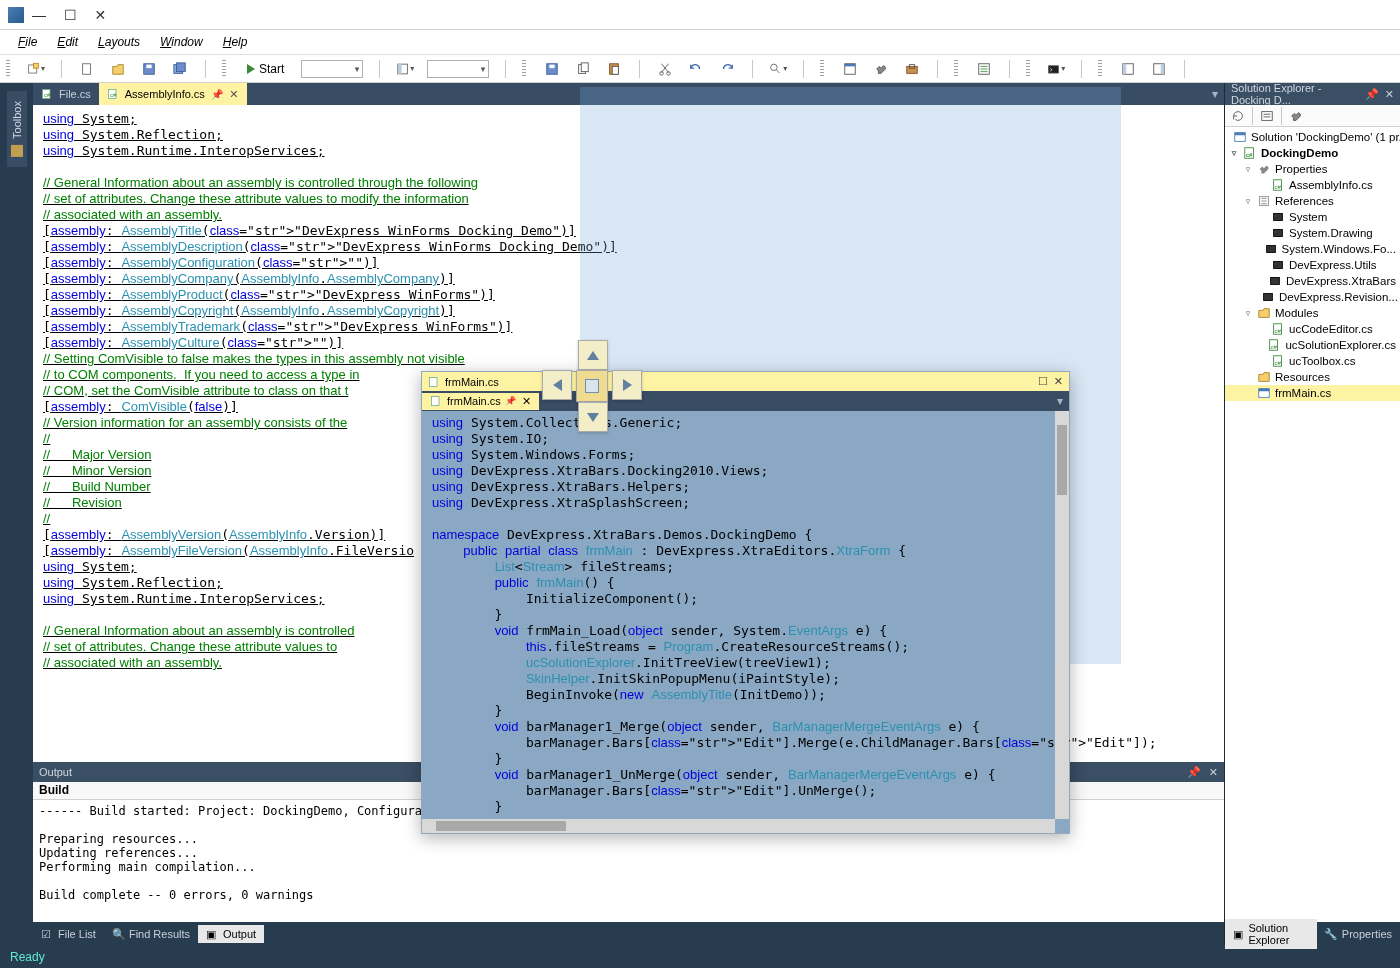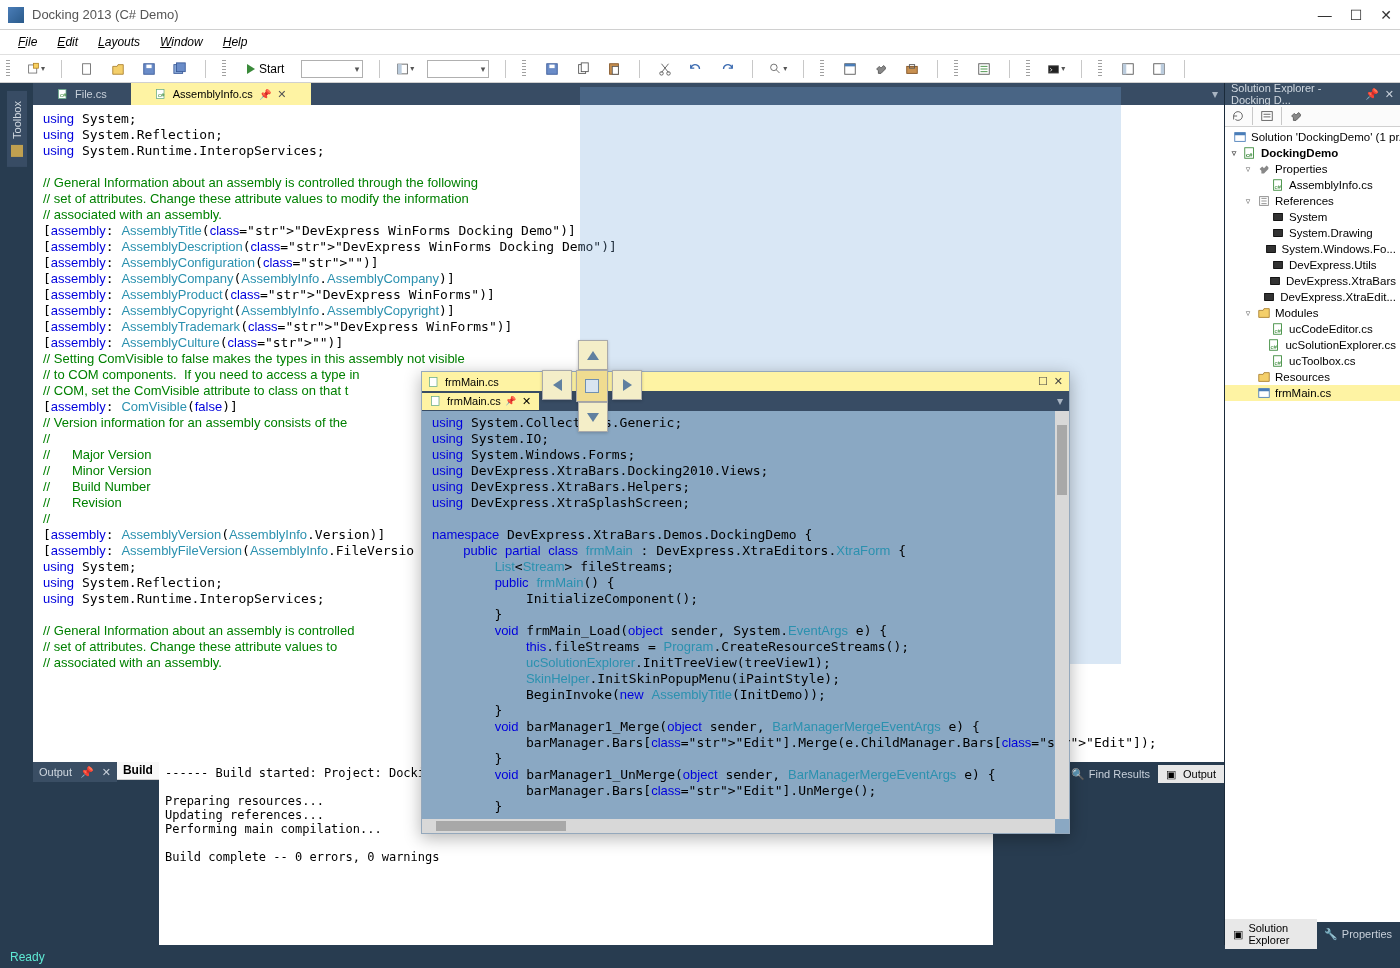--- a/index.html
+++ b/index.html
@@ -36,36 +36,36 @@
 
 .toolbox-strip { width: 33px; background: #283c50; padding-top: 8px; display: flex; flex-direction: column; align-items: center; }
 .toolbox-tab { writing-mode: vertical-rl; transform: rotate(180deg); background: #384c64; color: #d0d8e0; padding: 10px 4px; font-size: 11px; cursor: pointer; display: flex; align-items: center; gap: 6px; }
 .toolbox-tab-icon { width: 12px; height: 12px; background: #c0a050; display: inline-block; }
 
 
 .center { flex: 1; display: flex; flex-direction: column; background: #283c50; }
 
 
 .doc-tabs { height: 22px; background: #384c64; display: flex; align-items: stretch; }
-.doc-tab { display: flex; align-items: center; gap: 6px; padding: 0 24px; color: #c8d0da; font-size: 11px; cursor: pointer; position: relative; }
+.doc-tab { display: flex; align-items: center; gap: 6px; padding: 0 8px; color: #c8d0da; font-size: 11px; cursor: pointer; position: relative; }
 .doc-tab.active { background: #fef3a3; color: #000; }
 .doc-tab .tab-icon { width: 12px; height: 12px; }
 .doc-tab .close { font-size: 11px; color: #555; }
 .doc-tab .pin { font-size: 10px; color: #555; }
 .doc-tabs .tabs-end { margin-left: auto; display: flex; align-items: center; padding-right: 6px; color: #a8b4c2; }
 
 
 .editor { flex: 1; background: #fff; overflow: hidden; position: relative; }
-.code { font-family: Consolas, monospace; font-size: 13px; line-height: 16px; padding: 6px 10px; white-space: pre; color: #000; }
+.code { font-family: Consolas, monospace; font-size: 13px; line-height: 16px; padding: 6px 10px; white-space: pre; color: #000; text-decoration: underline; }
 .kw { color: #0000dd; }
 .cm { color: #008000; }
 .ty { color: #2b91af; }
 
 
-.output-panel { height: 183px; background: #283c50; display: flex; flex-direction: row; }
+.output-panel { height: 183px; background: #283c50; display: flex; flex-direction: column; }
 .output-head { height: 20px; background: #3a4e64; color: #d0d8e0; font-size: 11px; display: flex; align-items: center; padding: 0 6px; }
 .output-head .spacer { flex: 1; }
 .output-head .pin, .output-head .x { color: #c8d0da; font-size: 11px; margin-left: 8px; cursor: pointer; }
 .output-sub { height: 18px; background: #f8f8f8; font-weight: bold; padding: 1px 6px; font-size: 12px; border-bottom: 1px solid #d0d0d0; }
 .output-body { flex: 1; background: #fff; font-family: Consolas, monospace; font-size: 12px; padding: 4px 6px; white-space: pre; color: #000; }
 .output-tabs { height: 23px; background: #283c50; display: flex; align-items: center; gap: 0; }
 .out-tab { display: flex; align-items: center; gap: 5px; padding: 3px 8px; color: #c8d0da; font-size: 11px; cursor: pointer; }
 .out-tab.active { background: #e8e8e8; color: #000; }
 .out-tab .ico { width: 12px; height: 12px; display: inline-block; }
 
@@ -122,21 +122,20 @@
 .dock-cluster { position: absolute; pointer-events: none; }
 
 
 .drop-preview { position:absolute; left: 580px; top: 87px; width: 541px; height: 577px; background: rgba(120,170,220,0.28); pointer-events:none; }
 </style>
 </head>
 <body>
 
 <div class="titlebar">
   <div class="app-icon"></div>
-  <div class="title">Docking 2013 (C# Demo)</div>
   <div class="win-btns">
     <div class="win-btn">—</div>
     <div class="win-btn">☐</div>
     <div class="win-btn">✕</div>
   </div>
 </div>
 
 <div class="menubar">
   <div class="menu-item"><span class="u">F</span><span>ile</span></div>
   <div class="menu-item"><span class="u">E</span>dit</div>
@@ -515,21 +514,21 @@
           </span>
           <span>DevExpress.XtraBars</span>
         </div>
         <div class="tree-node indent-3">
           <span class="twist"></span>
           <span class="ico">
             <svg width="14" height="14" viewBox="0 0 16 16">
               <rect x="3" y="4" width="10" height="8" fill="#333" stroke="#000"></rect>
             </svg>
           </span>
-          <span>DevExpress.XtraEdit...</span>
+          <span>DevExpress.Revision...</span>
         </div>
         <div class="tree-node indent-2">
           <span class="twist">▿</span>
           <span class="ico">
             <svg width="14" height="14" viewBox="0 0 16 16">
               <path d="M2 5h5l1-2h6v10H2z" fill="#f4cf6a" stroke="#aa8030"></path>
             </svg>
           </span>
           <span>Modules</span>
         </div>

